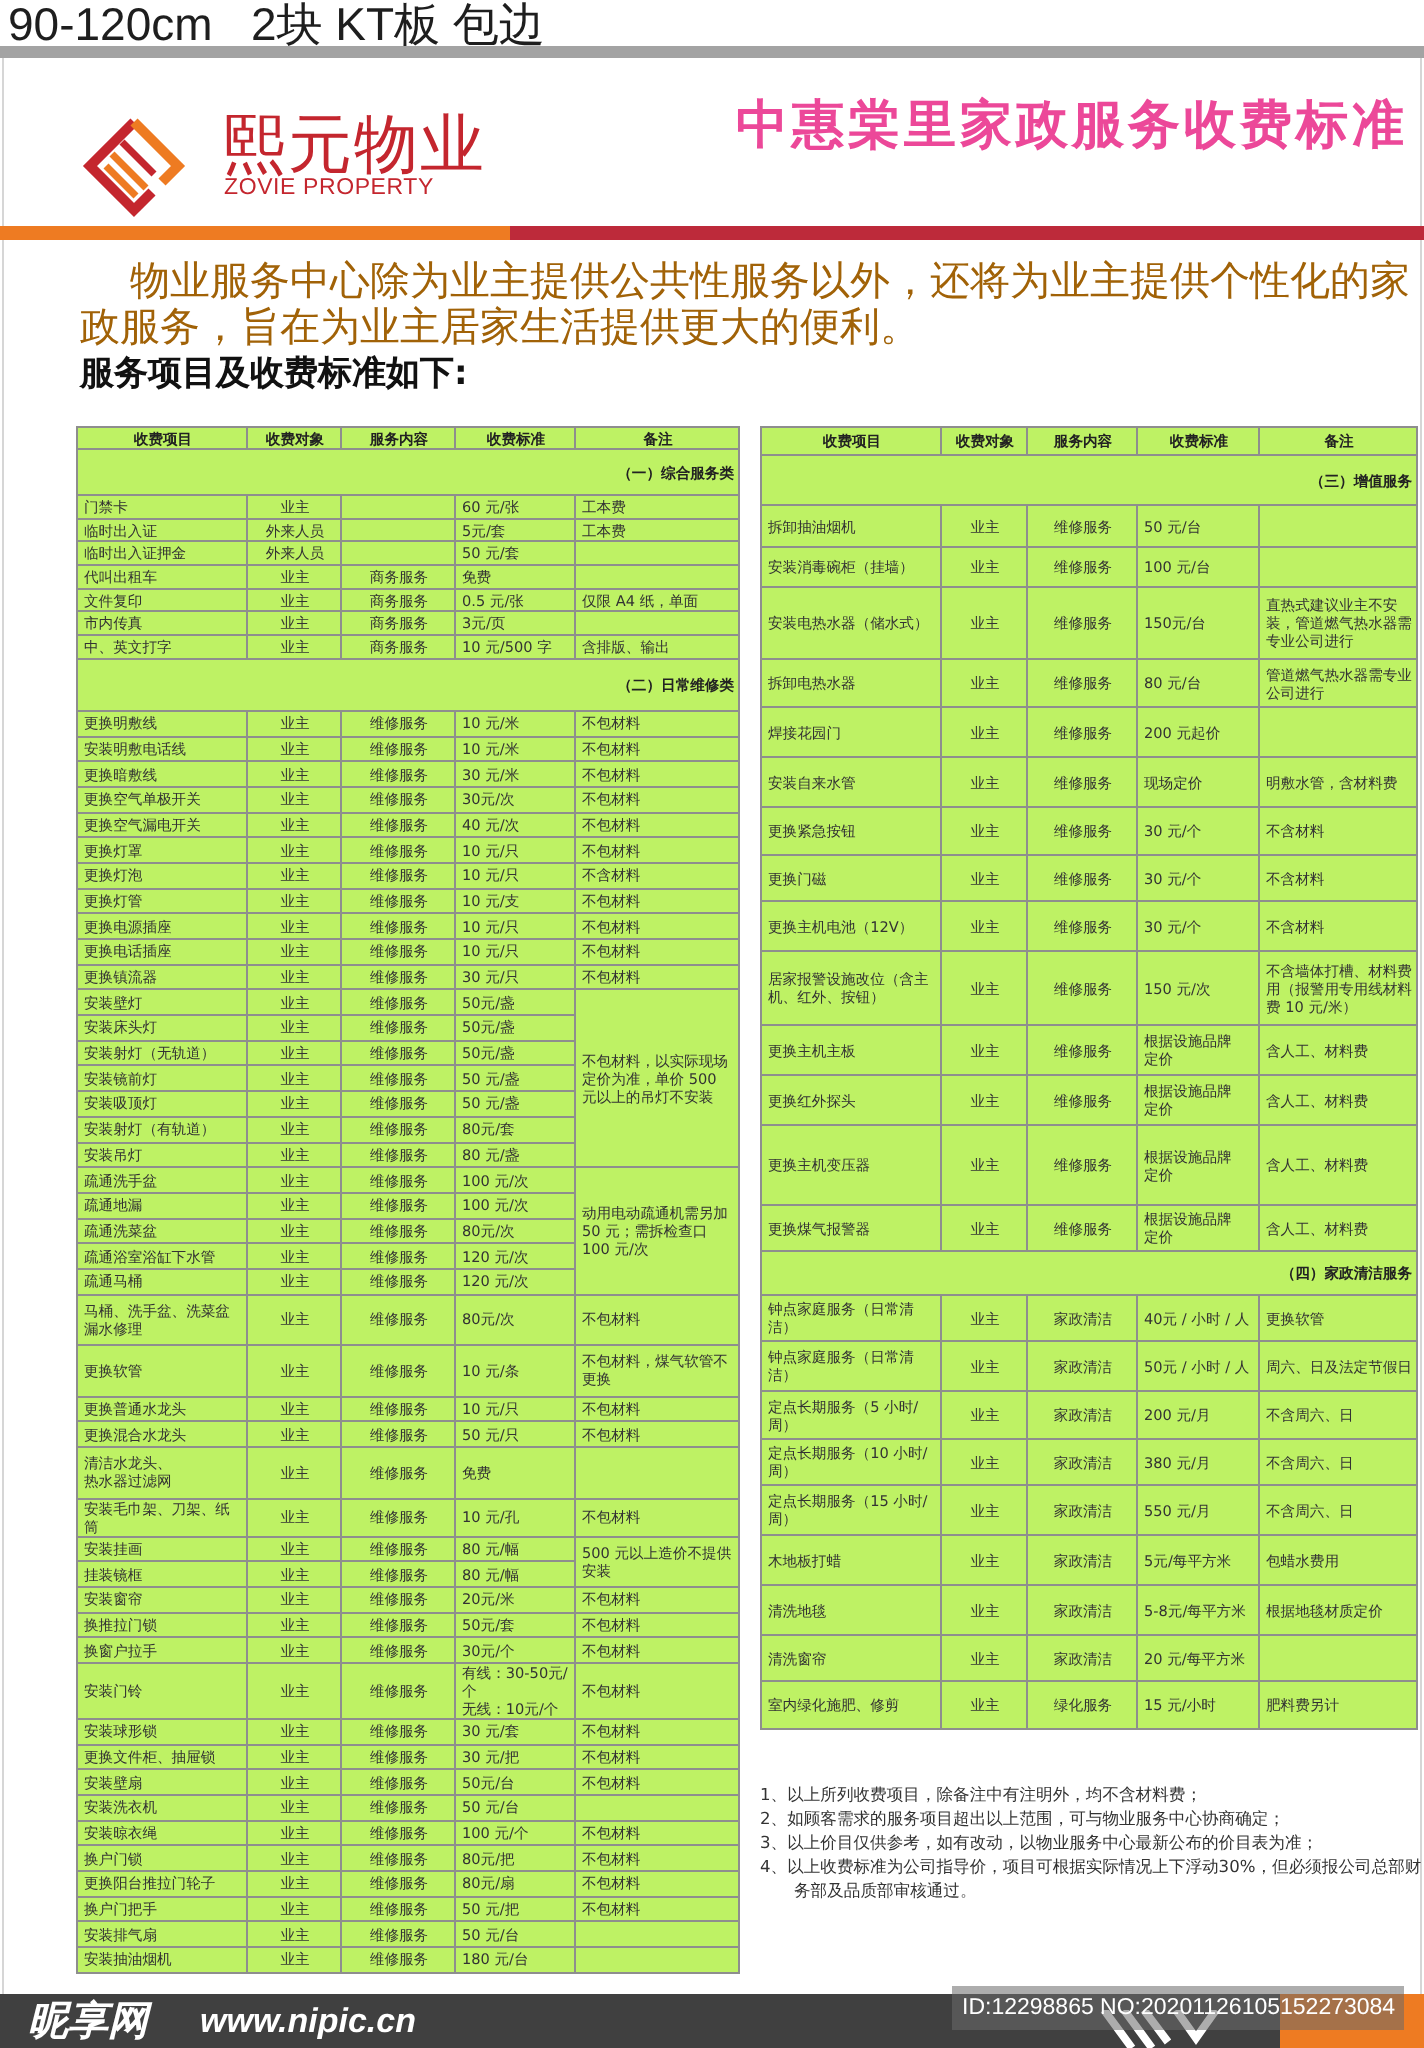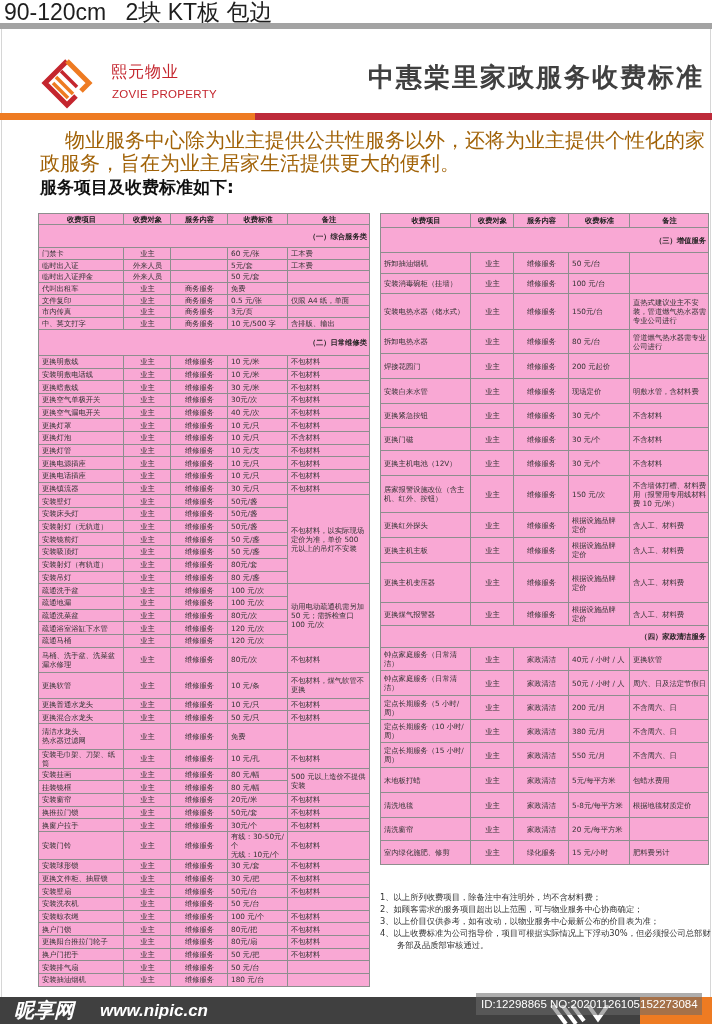--- a/index.html
+++ b/index.html
@@ -2,28 +2,28 @@
 <html><head>
 <meta charset="utf-8">
 <style>
 *{box-sizing:border-box;margin:0;padding:0}
 html,body{width:712px;height:1024px;overflow:hidden;background:#fff}
 body{position:relative;font-family:"DejaVu Sans",sans-serif;color:#222}
 .topstrip{position:absolute;left:0;top:0;width:712px;height:29px;border-bottom:6px solid #a3a3a3;background:#fff}
 .topstrip span{position:absolute;left:4px;top:-1px;font-family:"Liberation Sans",sans-serif;font-size:23px;line-height:27px;color:#1e1e1e;white-space:pre}
 .frame{position:absolute;left:1px;top:29px;width:710px;height:968px;border-left:1px solid #d6d6d6;border-right:1px solid #d6d6d6}
 .logo{position:absolute;left:40px;top:57px;width:54px;height:52px}
-.brand-cn{position:absolute;left:111px;top:58px;font-size:16px;line-height:28px;color:#c4262e;letter-spacing:1px;white-space:nowrap}
+.brand-cn{position:absolute;left:111px;top:58px;font-size:32px;line-height:28px;color:#c4262e;letter-spacing:1px;white-space:nowrap}
 .brand-en{position:absolute;left:112px;top:88px;font-family:"Liberation Sans",sans-serif;font-size:11.5px;line-height:12px;color:#c4262e;letter-spacing:.3px;white-space:nowrap}
-.title{position:absolute;right:8px;top:62px;font-size:26px;line-height:30px;font-weight:bold;color:#404040;letter-spacing:2px;white-space:nowrap}
+.title{position:absolute;right:8px;top:48px;font-size:26px;line-height:30px;font-weight:bold;color:#ec4899;letter-spacing:2px;white-space:nowrap}
 .bar{position:absolute;left:0;top:113px;width:712px;height:7px;background:#bd2a3a}
 .bar .o{position:absolute;left:0;top:0;width:255px;height:7px;background:#ee7b22}
 .intro{position:absolute;left:40px;top:129px;width:672px;font-size:20px;line-height:23px;text-indent:25px;color:#a16207}
 .heading{position:absolute;left:40px;top:176px;font-size:17px;line-height:22px;font-weight:bold;color:#111;white-space:nowrap}
-table.fee{position:absolute;border-collapse:collapse;table-layout:fixed;font-size:7.3px;line-height:9px;color:#333;background:#f9a8d4}
+table.fee{position:absolute;border-collapse:collapse;table-layout:fixed;font-size:7.3px;line-height:9px;color:#333;background:#bef264}
 table.fee td,table.fee th{border:1px solid #8e8e8e;padding:0 2px 0 3px;vertical-align:middle;overflow:hidden;white-space:pre-line}
 table.fee th{font-weight:bold;text-align:center;color:#222}
 table.fee td.c{text-align:center}
 table.fee tr.sec td{text-align:right;font-weight:bold;color:#222}
 .lt{left:38px;top:213px;width:331px}
 .rt{left:380px;top:213px;width:328px}
 .lt tr.hd{height:11px}
 .lt tr.s1{height:23px}
 .lt tr.a{height:11.7px}
 .lt tr.s2{height:26px}
@@ -534,28 +534,28 @@
         <td>不含材料</td>
       </tr>
   <tr style="height:37px">
         <td>居家报警设施改位（含主机、红外、按钮）</td>
         <td class="c">业主</td>
         <td class="c">维修服务</td>
         <td>150 元/次</td>
         <td>不含墙体打槽、材料费用（报警用专用线材料费 10 元/米）</td>
       </tr>
   <tr style="height:25px">
-        <td>更换红外探头</td>
+        <td>更换主机主板</td>
         <td class="c">业主</td>
         <td class="c">维修服务</td>
         <td class="nb"><span>根据设施品牌定价</span></td>
         <td>含人工、材料费</td>
       </tr>
   <tr style="height:25px">
-        <td>更换主机主板</td>
+        <td>更换红外探头</td>
         <td class="c">业主</td>
         <td class="c">维修服务</td>
         <td class="nb"><span>根据设施品牌定价</span></td>
         <td>含人工、材料费</td>
       </tr>
   <tr style="height:40px">
         <td>更换主机变压器</td>
         <td class="c">业主</td>
         <td class="c">维修服务</td>
         <td class="nb"><span>根据设施品牌定价</span></td>

